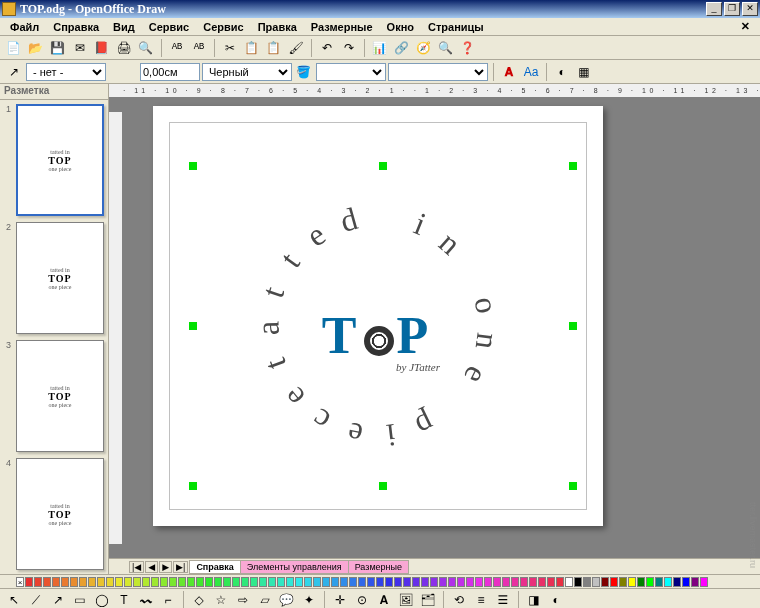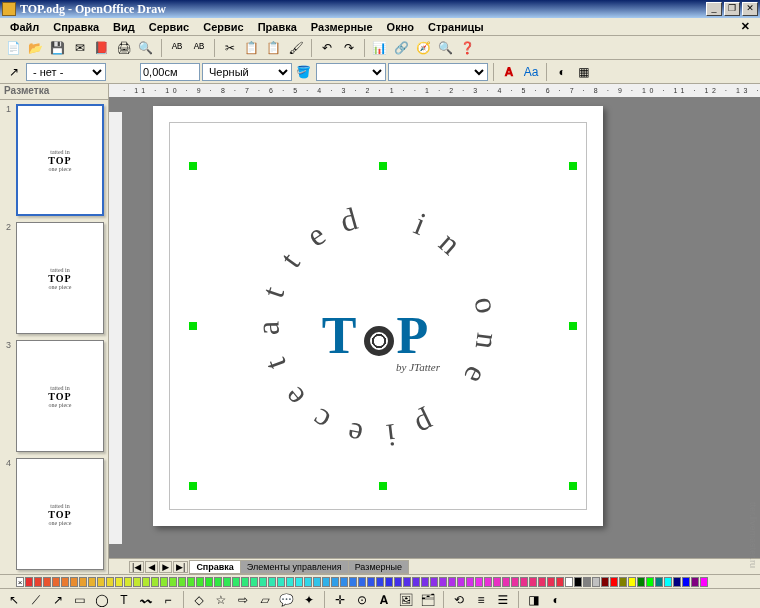--- a/index.html
+++ b/index.html
@@ -42,21 +42,21 @@
   .selection { position: absolute; top: 60px; left: 40px; width: 380px; height: 320px; }
   .handle { width: 8px; height: 8px; background: #00e000; position: absolute; }
   
   .logo { position: absolute; top: 80px; left: 85px; width: 280px; height: 280px; text-align: center; font-family: Georgia, serif; color: #4a4a4a; }
   .logo .top-word { position:absolute; top: 120px; width:100%; font-size: 52px; font-weight: 900; letter-spacing: 6px; color:#0369a1; }
   .logo .top-word .o { display:inline-block; border:6px solid #333; width:30px; height:30px; border-radius:50%; vertical-align: middle; margin: 0 2px; background: radial-gradient(#fff 40%, #333 41%, #333 55%, #fff 56%); }
   .logo .sub { position:absolute; top: 175px; width:100%; font-size: 11px; font-style: italic; text-align: center; padding-left: 80px; }
   
   .tabs-bottom { height: 16px; background: #ece9d8; border-top: 1px solid #aca899; display:flex; align-items:center; font-size: 9px; padding-left: 20px; }
   .tabs-bottom .nav { padding: 0 2px; border: 1px solid #aca899; margin-right: 1px; }
-  .tabs-bottom .tab { padding: 1px 6px; border: 1px solid #aca899; background: #a3a3a3; margin-right: -1px; }
+  .tabs-bottom .tab { padding: 1px 6px; border: 1px solid #aca899; background: #f9a8d4; margin-right: -1px; }
   .tabs-bottom .tab.active { background: #fff; font-weight: bold; }
   
   .colorbar { height: 14px; background: #ece9d8; border-top: 1px solid #aca899; display:flex; align-items:center; padding-left: 16px; overflow: hidden; }
   .swatch { width: 8px; height: 10px; border: 1px solid #808080; margin-right: 1px; flex-shrink: 0; }
   
   .draw-toolbar { height: 22px; background: #ece9d8; border-top: 1px solid #aca899; display:flex; align-items:center; padding: 0 4px; gap: 2px; }
   
   .watermark { position: fixed; right: 2px; bottom: 40px; font-size: 9px; color: #888; writing-mode: vertical-rl; opacity: 0.5; }
 
   .curve-char { position: absolute; transform-origin: center; }

